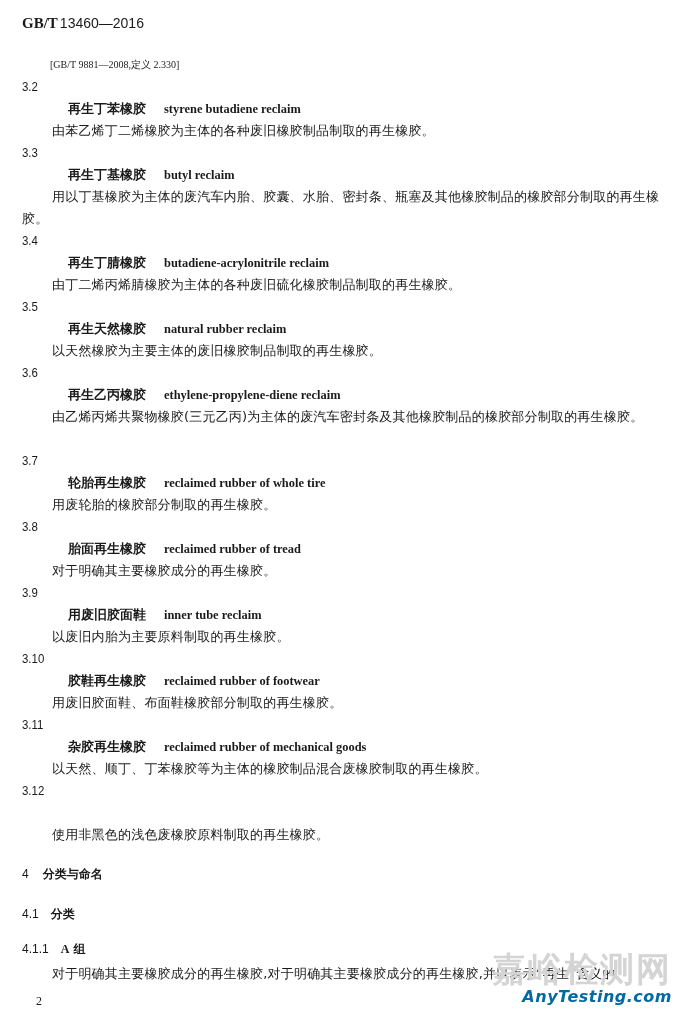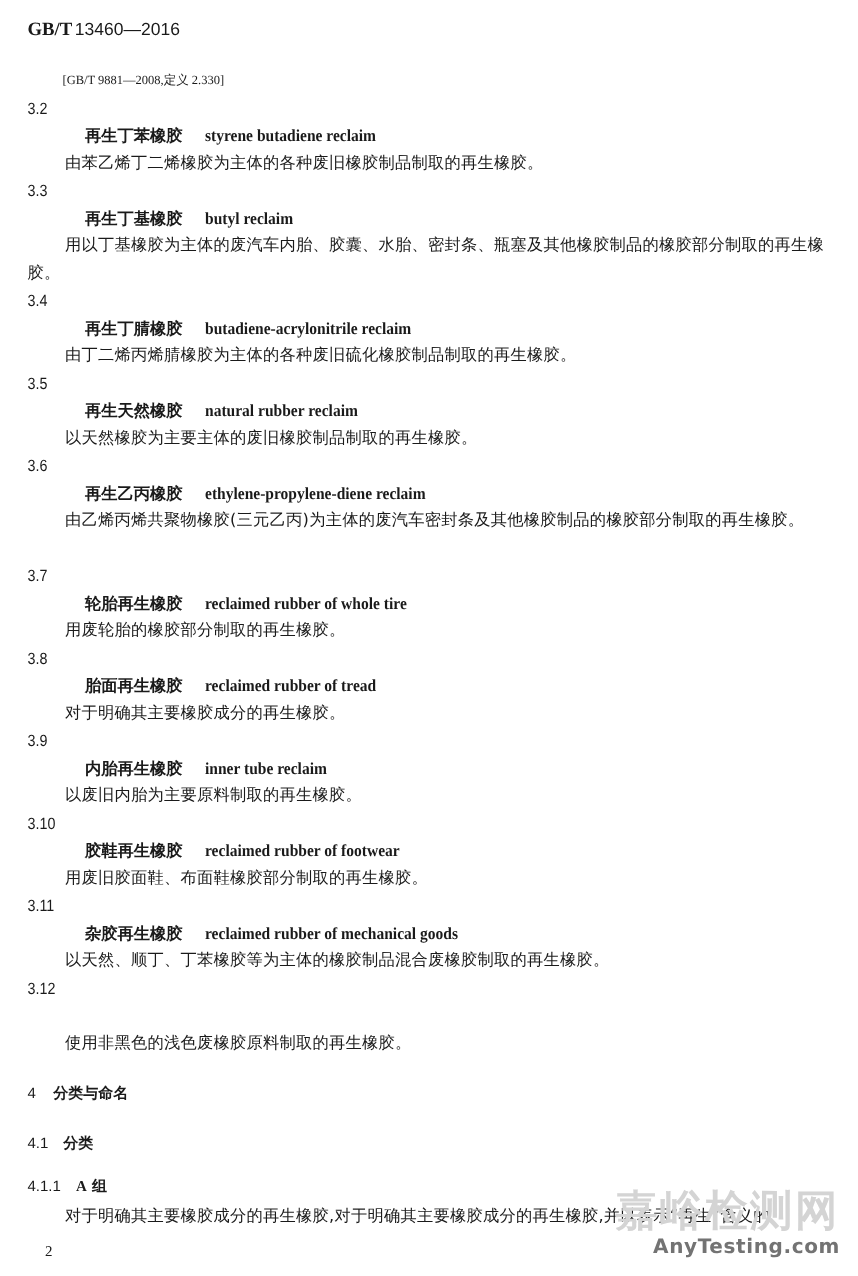--- a/index.html
+++ b/index.html
@@ -127,24 +127,25 @@
     .watermark .wm-zh {
       font-family: "DejaVu Sans", sans-serif;
       font-weight: bold;
       font-size: 34px;
       line-height: 38px;
       letter-spacing: 2px;
       color: #d4d4d4;
     }
     .watermark .wm-en {
       font-family: "DejaVu Sans", sans-serif;
+      font-style: italic;
       font-weight: bold;
       font-size: 16px;
       line-height: 18px;
-      color: #737373;
+      color: #0369a1;
       letter-spacing: 0.5px;
     }
   </style>
 </head>
 <body>
 
 <div class="page">
 
   <div class="header">
     <span class="code-prefix">GB/T</span><span class="code-num">13460—2016</span>
@@ -189,21 +190,21 @@
   <div class="def" style="top:494px">用废轮胎的橡胶部分制取的再生橡胶。</div>
 
   <div class="secnum" style="top:516px">3.8</div>
   <div class="term" style="top:538px">
     <span class="zh">胎面再生橡胶</span><span class="en">reclaimed rubber of tread</span>
   </div>
   <div class="def" style="top:560px">对于明确其主要橡胶成分的再生橡胶。</div>
 
   <div class="secnum" style="top:582px">3.9</div>
   <div class="term" style="top:604px">
-    <span class="zh">内胎再生橡胶</span><span class="en">inner tube reclaim</span>
+    <span class="zh">用废旧胶面鞋</span><span class="en">inner tube reclaim</span>
   </div>
   <div class="def" style="top:626px">以废旧内胎为主要原料制取的再生橡胶。</div>
 
   <div class="secnum" style="top:648px">3.10</div>
   <div class="term" style="top:670px">
     <span class="zh">胶鞋再生橡胶</span><span class="en">reclaimed rubber of footwear</span>
   </div>
   <div class="def" style="top:692px">用废旧胶面鞋、布面鞋橡胶部分制取的再生橡胶。</div>
 
   <div class="secnum" style="top:714px">3.11</div>

